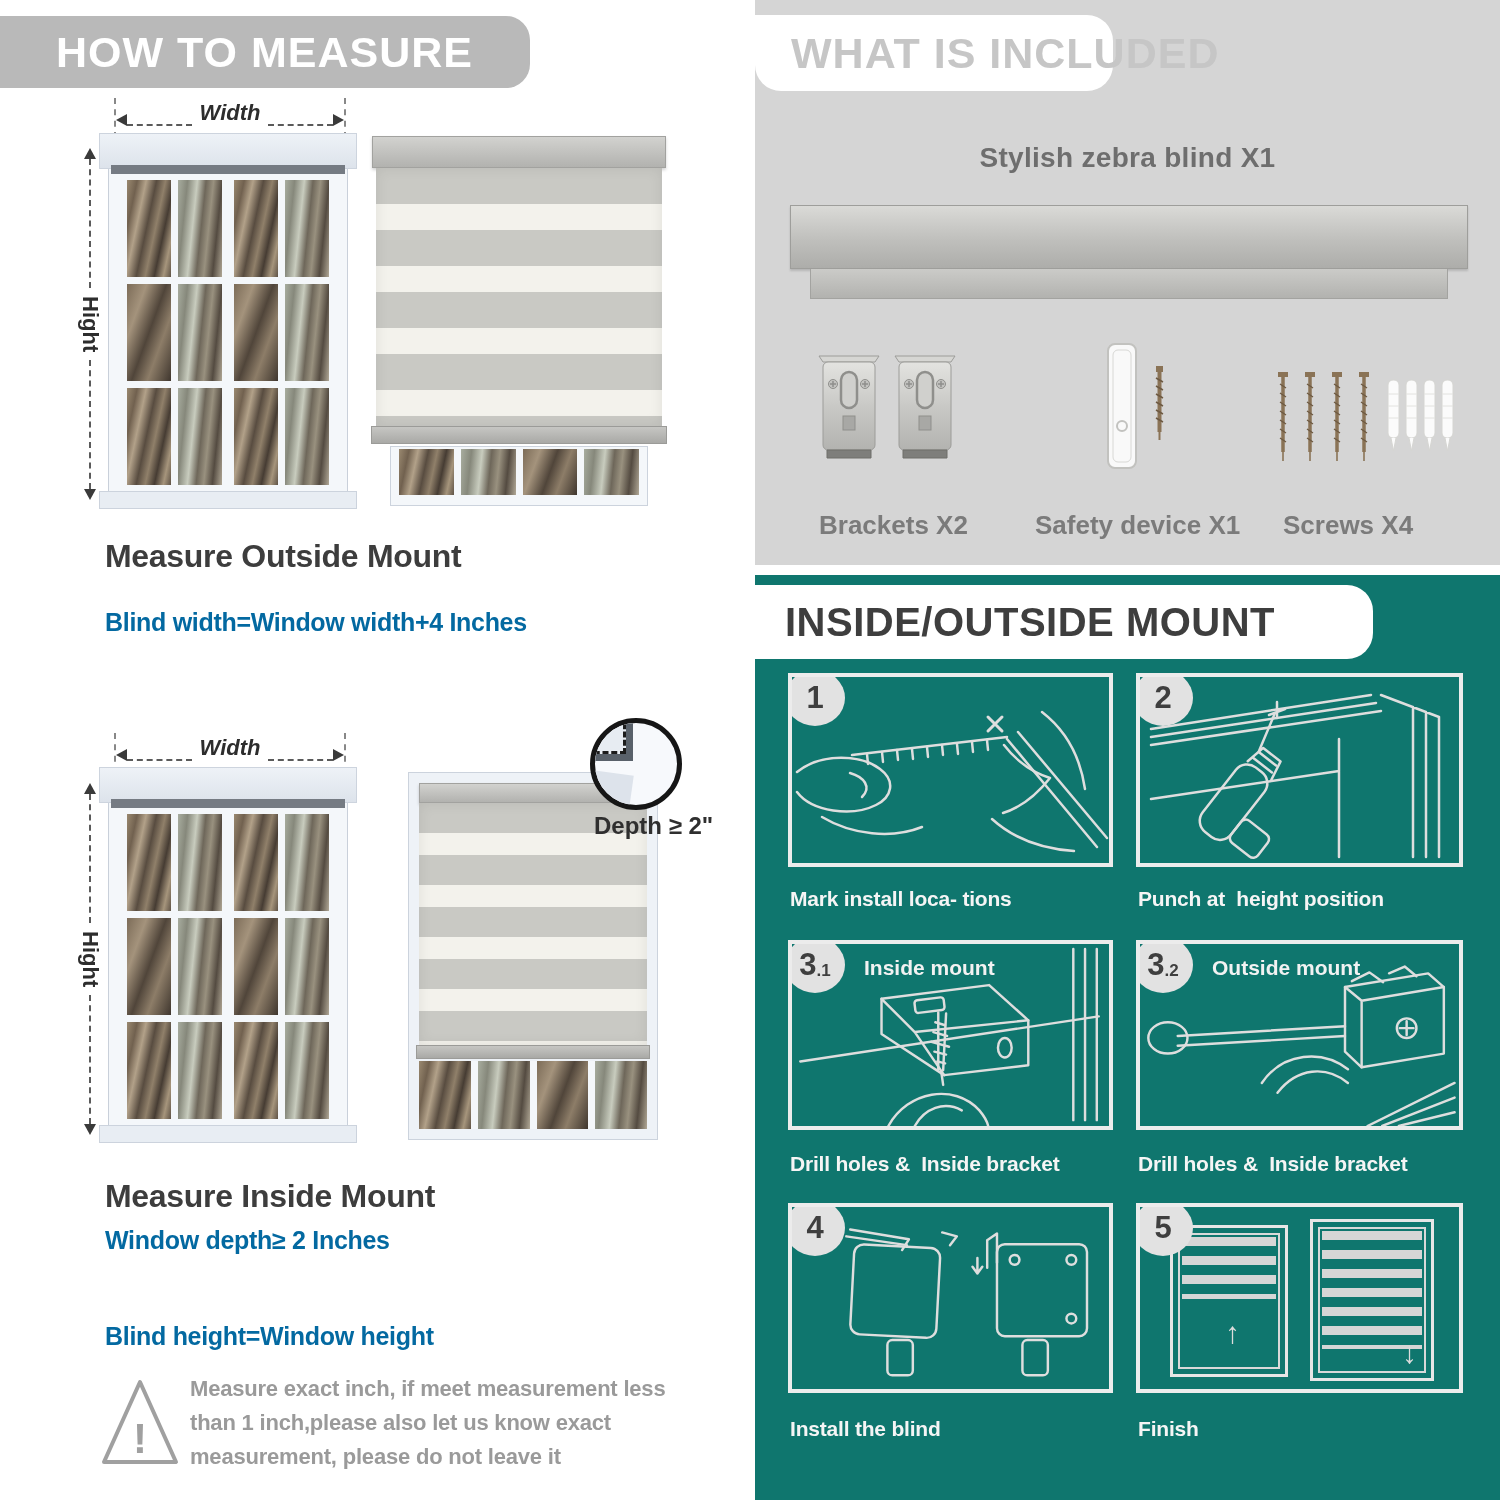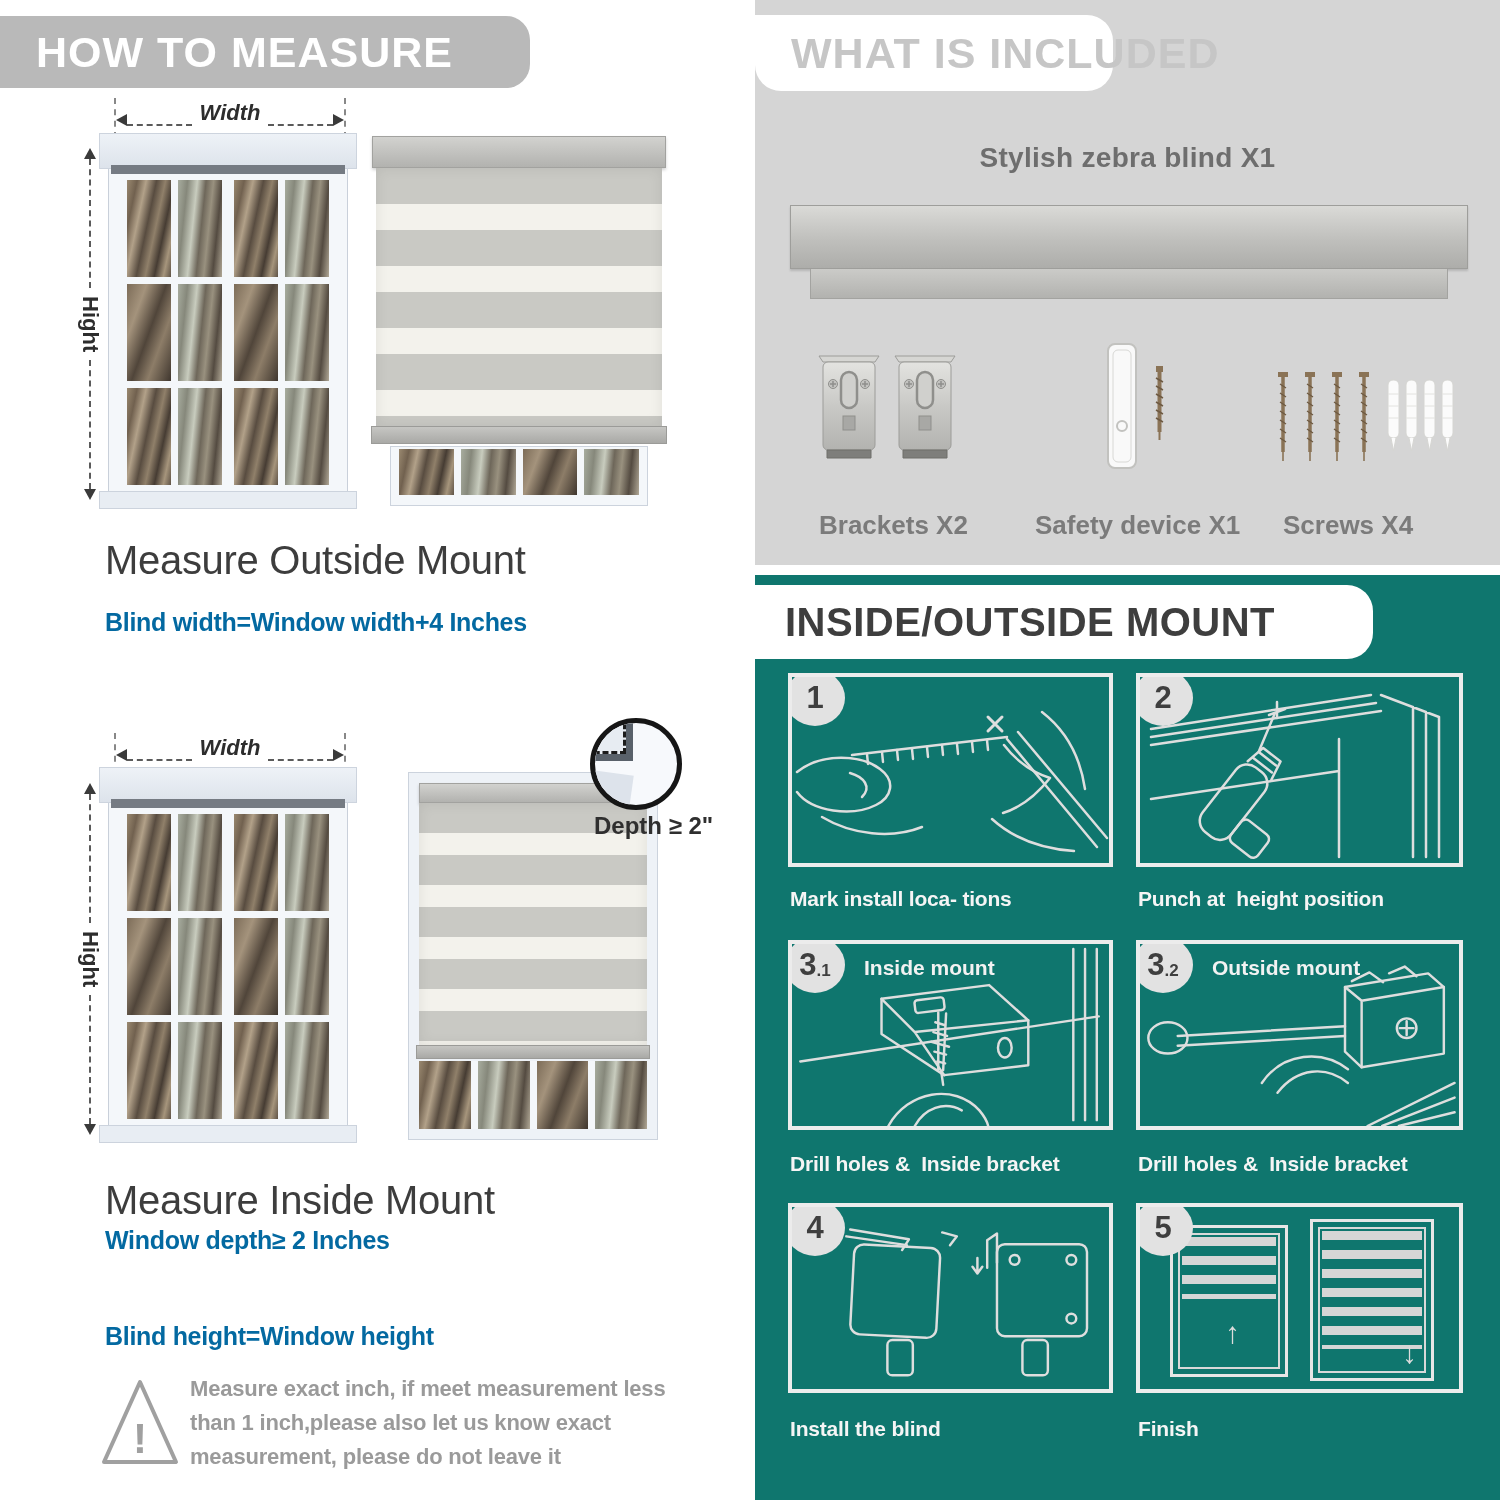--- a/index.html
+++ b/index.html
@@ -3,21 +3,21 @@
 <meta charset="utf-8">
 <style>
   html,body{margin:0;padding:0;background:#ffffff;}
   *{box-sizing:border-box;}
   body{font-family:"Liberation Sans", sans-serif;}
   #stage{position:relative;width:1500px;height:1500px;background:#ffffff;overflow:hidden;}
   .abs{position:absolute;}
 
   
   .hdr-left{left:0;top:16px;width:530px;height:72px;background:#b9b9b9;border-radius:0 24px 24px 0;
-    color:#ffffff;font-size:43px;font-weight:bold;line-height:72px;padding-left:36px;letter-spacing:1px;}
+    color:#ffffff;font-size:43px;font-weight:bold;line-height:72px;padding-left:56px;letter-spacing:1px;}
   .hdr-right{left:0;top:15px;width:358px;height:76px;background:#ffffff;border-radius:0 26px 26px 26px;
     color:#c6c6c6;font-size:43px;font-weight:bold;line-height:76px;padding-left:36px;letter-spacing:1px;white-space:nowrap;}
   .hdr-mount{left:0;top:10px;width:618px;height:74px;background:#ffffff;border-radius:0 26px 26px 0;
     color:#3e3e3e;font-size:40px;font-weight:bold;line-height:74px;padding-left:30px;letter-spacing:.5px;}
 
   
   .warrow{display:flex;align-items:flex-end;height:14px;font-style:italic;}
   .ah{width:0;height:0;border-top:6px solid transparent;border-bottom:6px solid transparent;}
   .ah-l{border-right:11px solid #3a3a3a;}
   .ah-r{border-left:11px solid #3a3a3a;}
@@ -61,21 +61,21 @@
   
   .depth{border:5px solid #161616;border-radius:50%;background:#f7f9fc;overflow:hidden;}
   .dc-board{position:absolute;left:-12%;top:-16%;width:58%;height:62%;background:#e7ecf2;
     border-right:7px solid #59616a;border-bottom:7px solid #59616a;}
   .dc-dash{position:absolute;left:-12%;top:-10%;width:50%;height:48%;
     border-right:3px dashed #1c1c1c;border-bottom:3px dashed #1c1c1c;}
   .dc-fill{position:absolute;left:-20%;bottom:-30%;width:62%;height:70%;background:#dde3eb;transform:rotate(8deg);}
   .depth-label{font-size:24px;font-weight:bold;color:#2f2f2f;white-space:nowrap;}
 
   
-  .h2{font-size:40px;font-weight:normal;color:#3d3d3d;letter-spacing:-.3px;white-space:nowrap;}
+  .h2{font-size:32px;font-weight:bold;color:#3d3d3d;letter-spacing:-.3px;white-space:nowrap;}
   .rule{font-size:25px;font-weight:bold;color:#0369a1;letter-spacing:-.3px;white-space:nowrap;}
   .note-line{font-size:22px;font-weight:bold;color:#9a9a9a;letter-spacing:-.2px;white-space:nowrap;}
 
   
   .panel-light{background:#d5d5d5;}
   .prod-label{left:0;top:142px;width:100%;text-align:center;font-size:28px;font-weight:bold;color:#6e6e6e;letter-spacing:.3px;}
   .headrail{left:35px;top:205px;width:678px;}
   .rail-top{height:64px;background:linear-gradient(#dadad7,#bfbfbc 55%,#adadaa);border:1px solid #9e9e9b;box-shadow:0 2px 2px rgba(0,0,0,.15);}
   .rail-bot{height:30px;margin:0 20px;background:linear-gradient(#cbcbc8,#b2b2af);border:1px solid #a3a3a0;border-top:none;}
   .part-label{font-size:26px;font-weight:bold;color:#7b7b7b;white-space:nowrap;}

